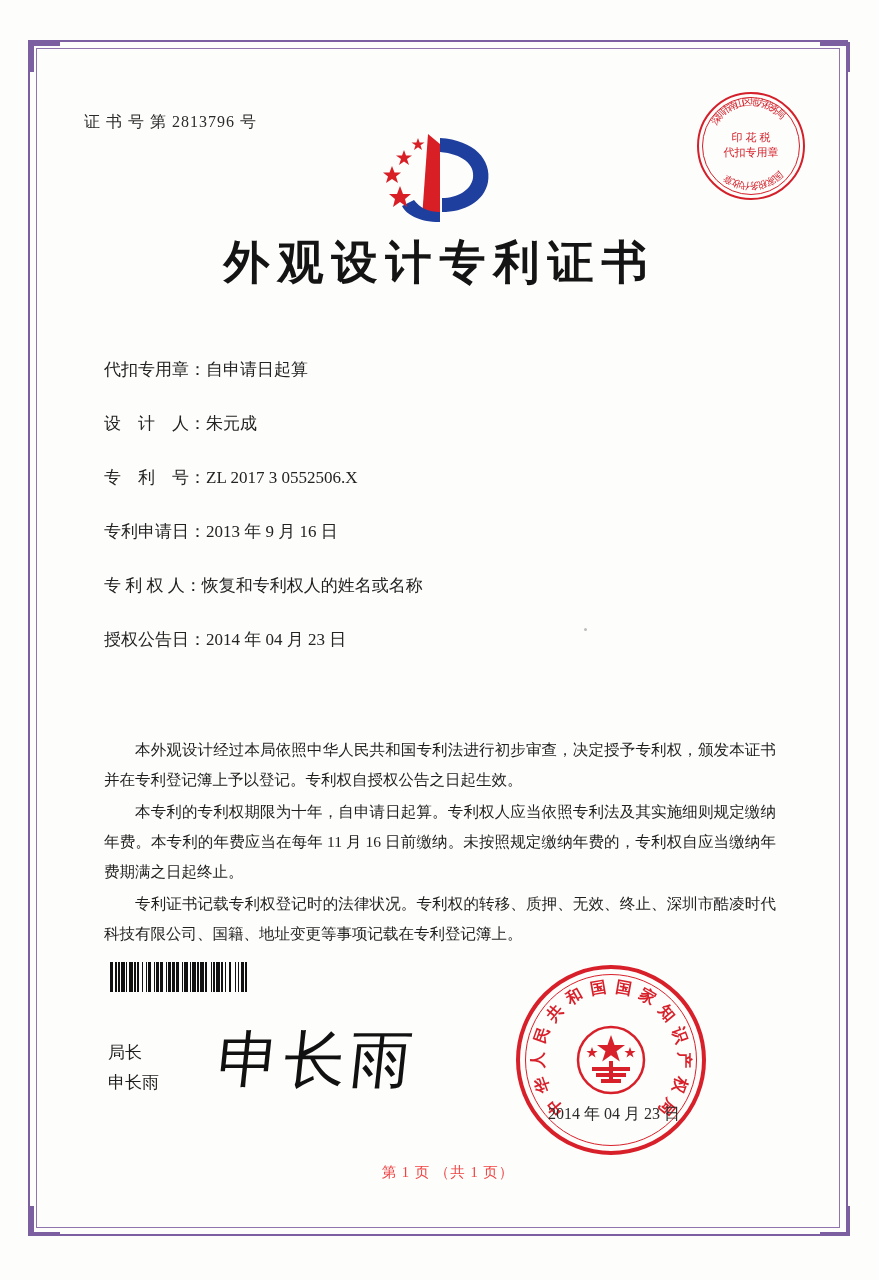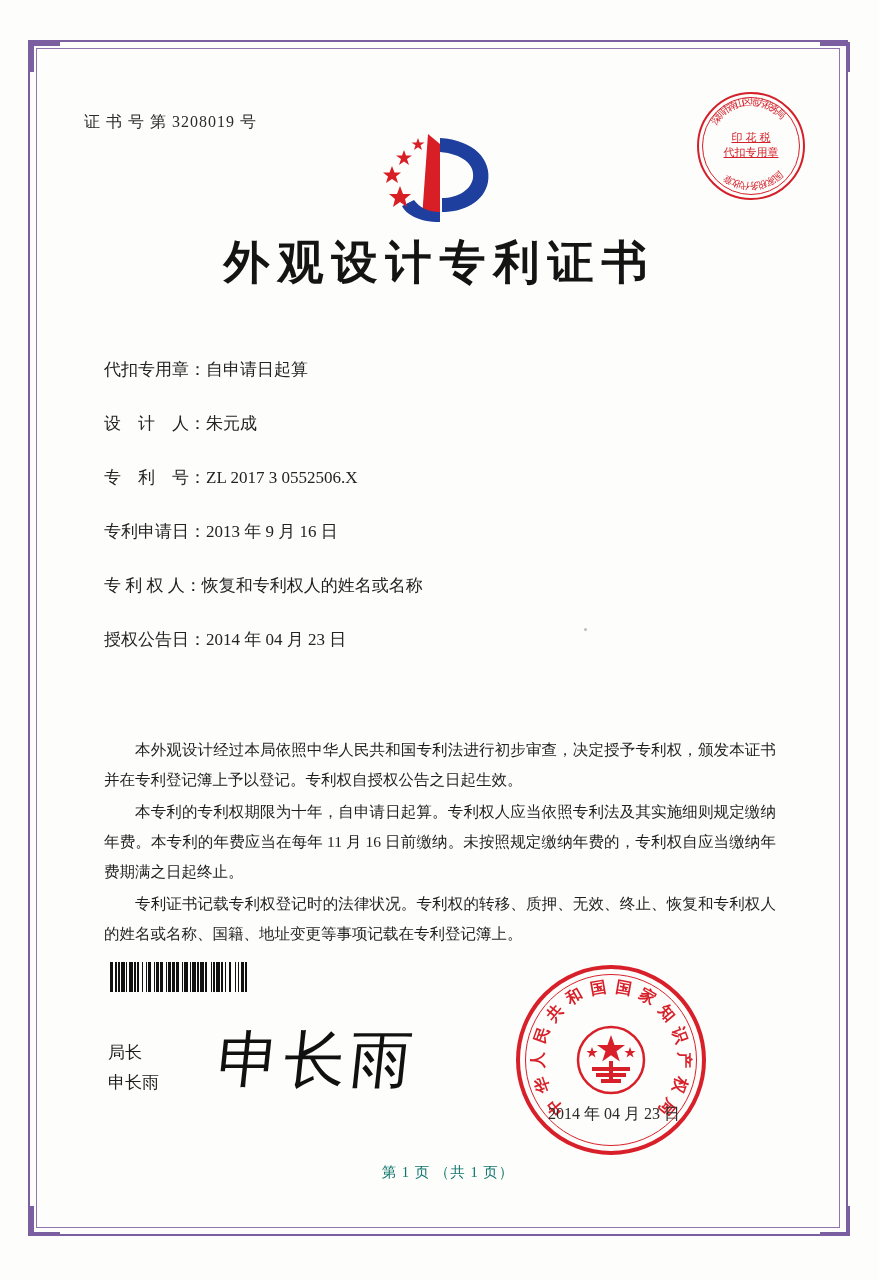--- a/index.html
+++ b/index.html
@@ -81,21 +81,20 @@
     border-radius: 50%;
   }
   .stamp-top .center-text {
     position: absolute;
     left: 0; right: 0; top: 38px;
     text-align: center;
     color: #d4202a;
     font-size: 11px;
     line-height: 15px;
     font-family: "Liberation Sans", sans-serif;
-    text-decoration: underline;
   }
   .stamp-top .arc span {
     position: absolute;
     color: #d4202a;
     font-size: 9.5px;
     font-family: "Liberation Sans", sans-serif;
     transform-origin: 50% 48px;
     left: 50%; top: 4px;
     margin-left: -5px;
   }
@@ -222,21 +221,21 @@
     color: #2b2b2b;
     white-space: nowrap;
   }
 
   
   .footer {
     position: absolute;
     left: 0; right: 0; top: 1163px;
     text-align: center;
     font-size: 14.5px;
-    color: #0f766e;
+    color: #ef4444;
     letter-spacing: 1px;
     padding-left: 17px;
   }
 
   .faint-dot {
     position: absolute;
     left: 584px; top: 628px;
     width: 3px; height: 3px;
     background: #bdbdbd;
     border-radius: 50%;
@@ -247,21 +246,21 @@
 
 <div class="page">
 
   <div class="border-outer"></div>
   <div class="border-inner"></div>
   <div class="corner tl"></div>
   <div class="corner tr"></div>
   <div class="corner bl"></div>
   <div class="corner br"></div>
 
-  <div class="cert-no">证 书 号 第 3208019 号</div>
+  <div class="cert-no">证 书 号 第 2813796 号</div>
 
   <div class="logo">
     <svg viewBox="0 0 130 100" width="130" height="100" aria-hidden="true">
 
       <polygon points="58,8 70,18 70,92 52,92" fill="#d81f26"></polygon>
 
       <path d="M70,12 C104,14 122,34 118,56 C114,76 94,86 72,86 L72,72 C88,72 101,64 103,52 C105,38 92,28 70,26 Z" fill="#1f3f9e"></path>
 
       <path d="M70,86 L70,96 C48,96 36,88 32,80 L44,74 C50,82 58,86 70,86 Z" fill="#1f3f9e"></path>
 
@@ -324,21 +323,21 @@
     <div class="field-row">
       <span class="field-label">授权公告日：</span><span class="field-value">2014 年 04 月 23 日</span>
     </div>
   </div>
 
   <div class="faint-dot"></div>
 
   <div class="paragraphs">
     <p>本外观设计经过本局依照中华人民共和国专利法进行初步审查，决定授予专利权，颁发本证书并在专利登记簿上予以登记。专利权自授权公告之日起生效。</p>
     <p>本专利的专利权期限为十年，自申请日起算。专利权人应当依照专利法及其实施细则规定缴纳年费。本专利的年费应当在每年 11 月 16 日前缴纳。未按照规定缴纳年费的，专利权自应当缴纳年费期满之日起终止。</p>
-    <p>专利证书记载专利权登记时的法律状况。专利权的转移、质押、无效、终止、恢复和专利权人的姓名或名称、国籍、地址变更等事项记载在专利登记簿上。</p>
+    <p>专利证书记载专利权登记时的法律状况。专利权的转移、质押、无效、终止、深圳市酷凌时代科技有限公司、国籍、地址变更等事项记载在专利登记簿上。</p>
   </div>
 
   <div class="barcode" id="barcode">
       <i style="width: 3.45px; background: rgb(17, 17, 17);"></i>
       <i style="width: 1.15px; background: transparent;"></i>
       <i style="width: 2.3px; background: rgb(17, 17, 17);"></i>
       <i style="width: 1.15px; background: transparent;"></i>
       <i style="width: 2.3px; background: rgb(17, 17, 17);"></i>
       <i style="width: 1.15px; background: transparent;"></i>
       <i style="width: 3.45px; background: rgb(17, 17, 17);"></i>

